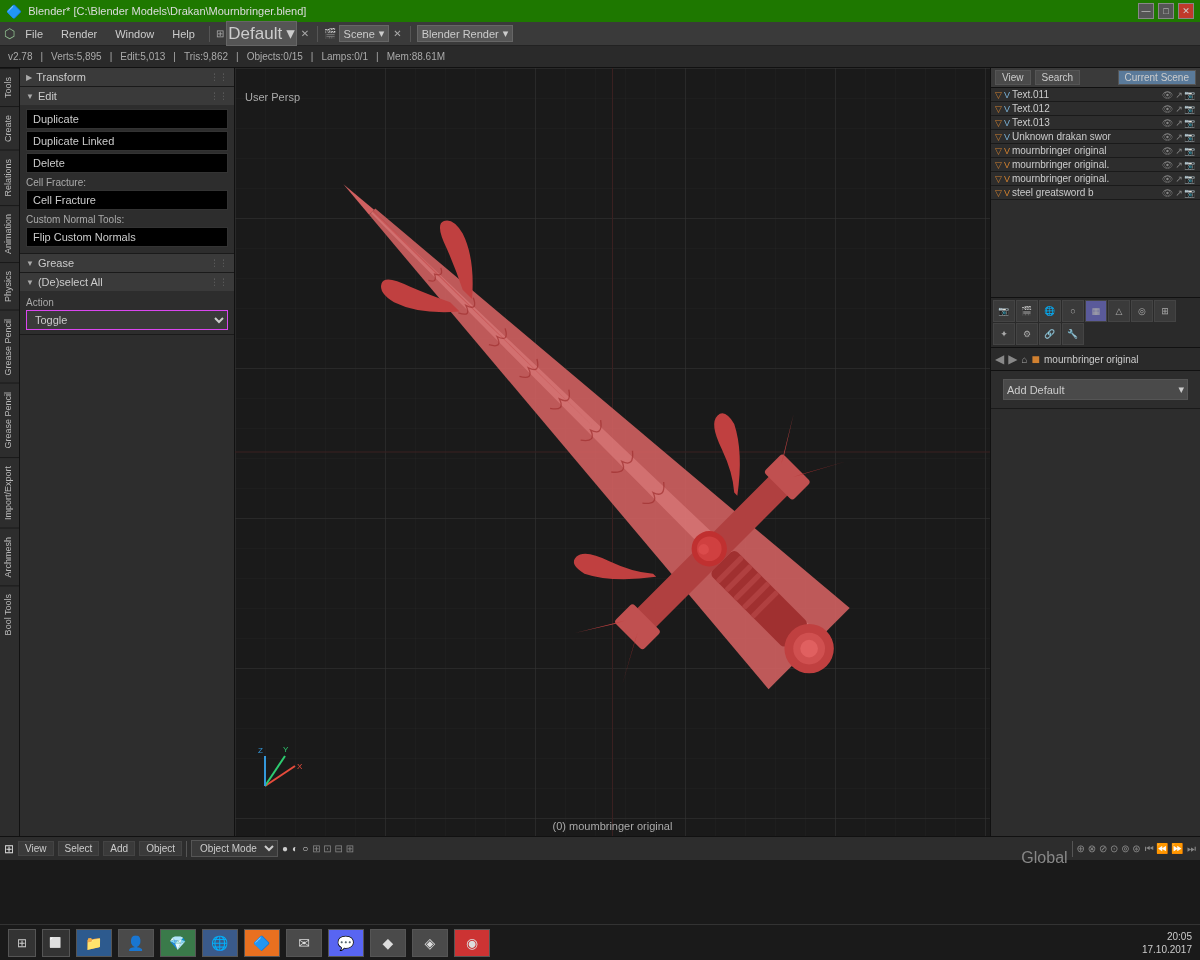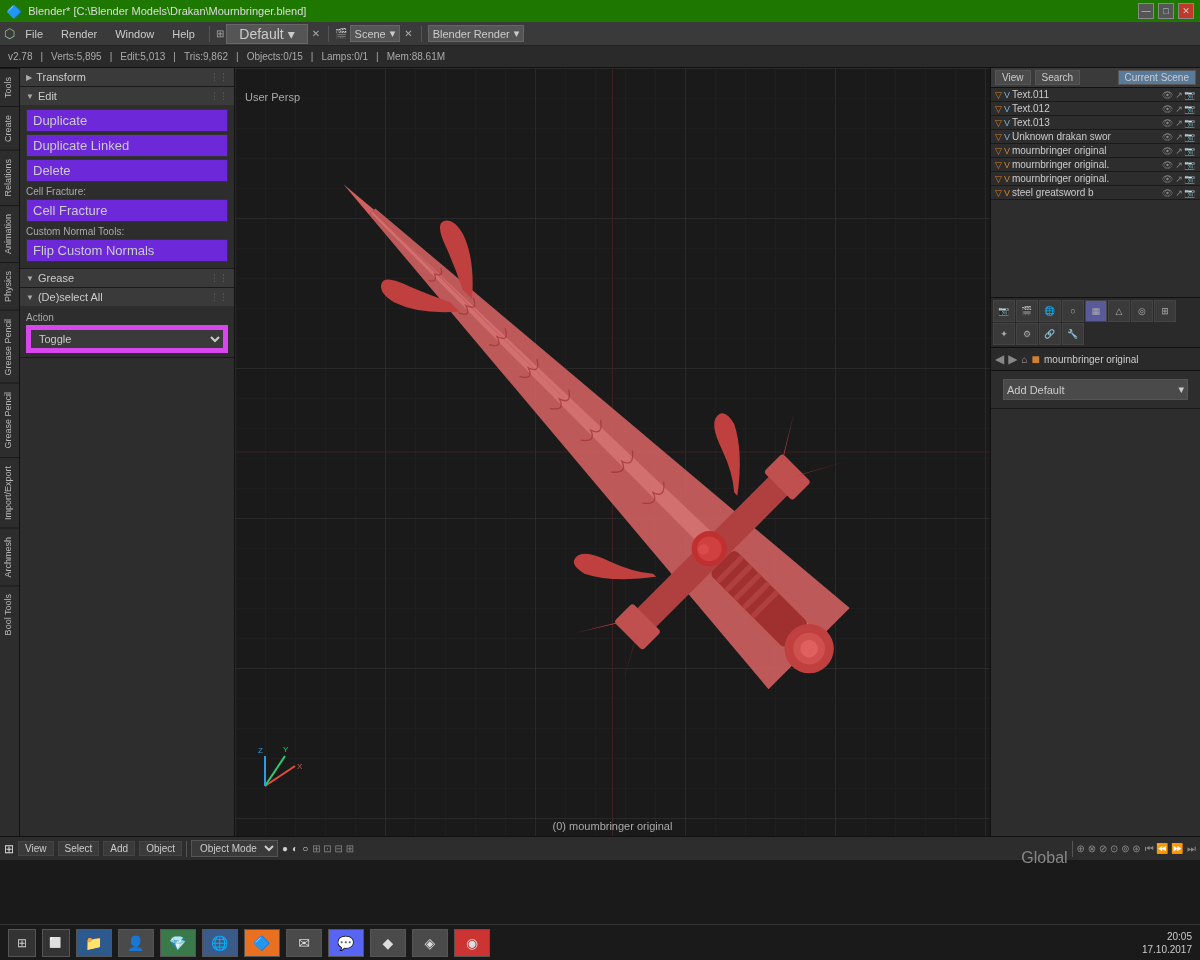--- a/index.html
+++ b/index.html
@@ -43,29 +43,29 @@
       border-bottom: 1px solid #1a1a1a;
     }
     .panel-header {
       display: flex; align-items: center; padding: 3px 6px; background: #3a3a3a; cursor: pointer; font-size: 11px; color: #ccc; justify-content: space-between;
     }
     .panel-header-left { display: flex; align-items: center; gap: 4px; }
     .triangle { font-size: 8px; color: #aaa; }
     .panel-content { padding: 4px 6px; }
 
     .tool-btn {
-      display: block; width: 100%; padding: 3px 6px; background: #6d28d9; border: 1px solid #333; color: #ccc; text-align: left; cursor: pointer; margin-bottom: 2px; font-size: 13px;
+      display: block; width: 100%; padding: 3px 6px; background: #000000; border: 1px solid #333; color: #ccc; text-align: left; cursor: pointer; margin-bottom: 2px; font-size: 11px;
     }
     .tool-btn-row { display: flex; gap: 2px; margin-bottom: 2px; }
     .tool-btn-row .tool-btn { flex: 1; text-align: center; }
 
     .label-text { color: #aaa; font-size: 10px; padding: 2px 0; display: block; }
 
     .select-field {
-      width: 100%; padding: 2px 4px; background: #3a3a3a; border: 5px solid #d946ef; color: #ccc; font-size: 11px; cursor: pointer;
+      width: 100%; padding: 2px 4px; background: #3a3a3a; border: 1px solid #d946ef; color: #ccc; font-size: 11px; cursor: pointer;
     }
 
     
     #viewport {
       flex: 1; background: #1a1a1a; position: relative; overflow: hidden;
     }
     #viewport-label {
       position: absolute; top: 23px; left: 10px; color: #aaa; font-size: 11px;
     }
     #viewport-status {
@@ -150,21 +150,21 @@
 </div>
 
 <div id="menubar">
   <span style="color:#8fbc8f; font-size:13px; cursor:pointer;">⬡</span>
   <div class="menu-item">File</div>
   <div class="menu-item">Render</div>
   <div class="menu-item">Window</div>
   <div class="menu-item">Help</div>
   <div class="menu-sep"></div>
   <span style="font-size:10px; color:#aaa; cursor:pointer;">⊞</span>
-  <div style="padding:1px 12px; background:#555; border:1px solid #666; color:#ccc; font-size:14px; cursor:pointer; display:flex; align-items:center; gap:4px;">
+  <div style="padding:1px 1px; background:#555; border:1px solid #666; color:#ccc; font-size:17px; cursor:pointer; display:flex; align-items:center; gap:4px;">
     <span>Default</span>
       <span>▾</span>
   </div>
   <span style="font-size:10px; color:#aaa; padding:0 2px; cursor:pointer;">✕</span>
   <div class="menu-sep"></div>
   <span style="font-size:10px; color:#aaa; cursor:pointer;">🎬</span>
   <div style="padding:1px 4px; background:#555; border:1px solid #666; color:#ccc; font-size:11px; cursor:pointer; display:flex; align-items:center; gap:4px;">
     <span>Scene</span>
       <span>▾</span>
   </div>

